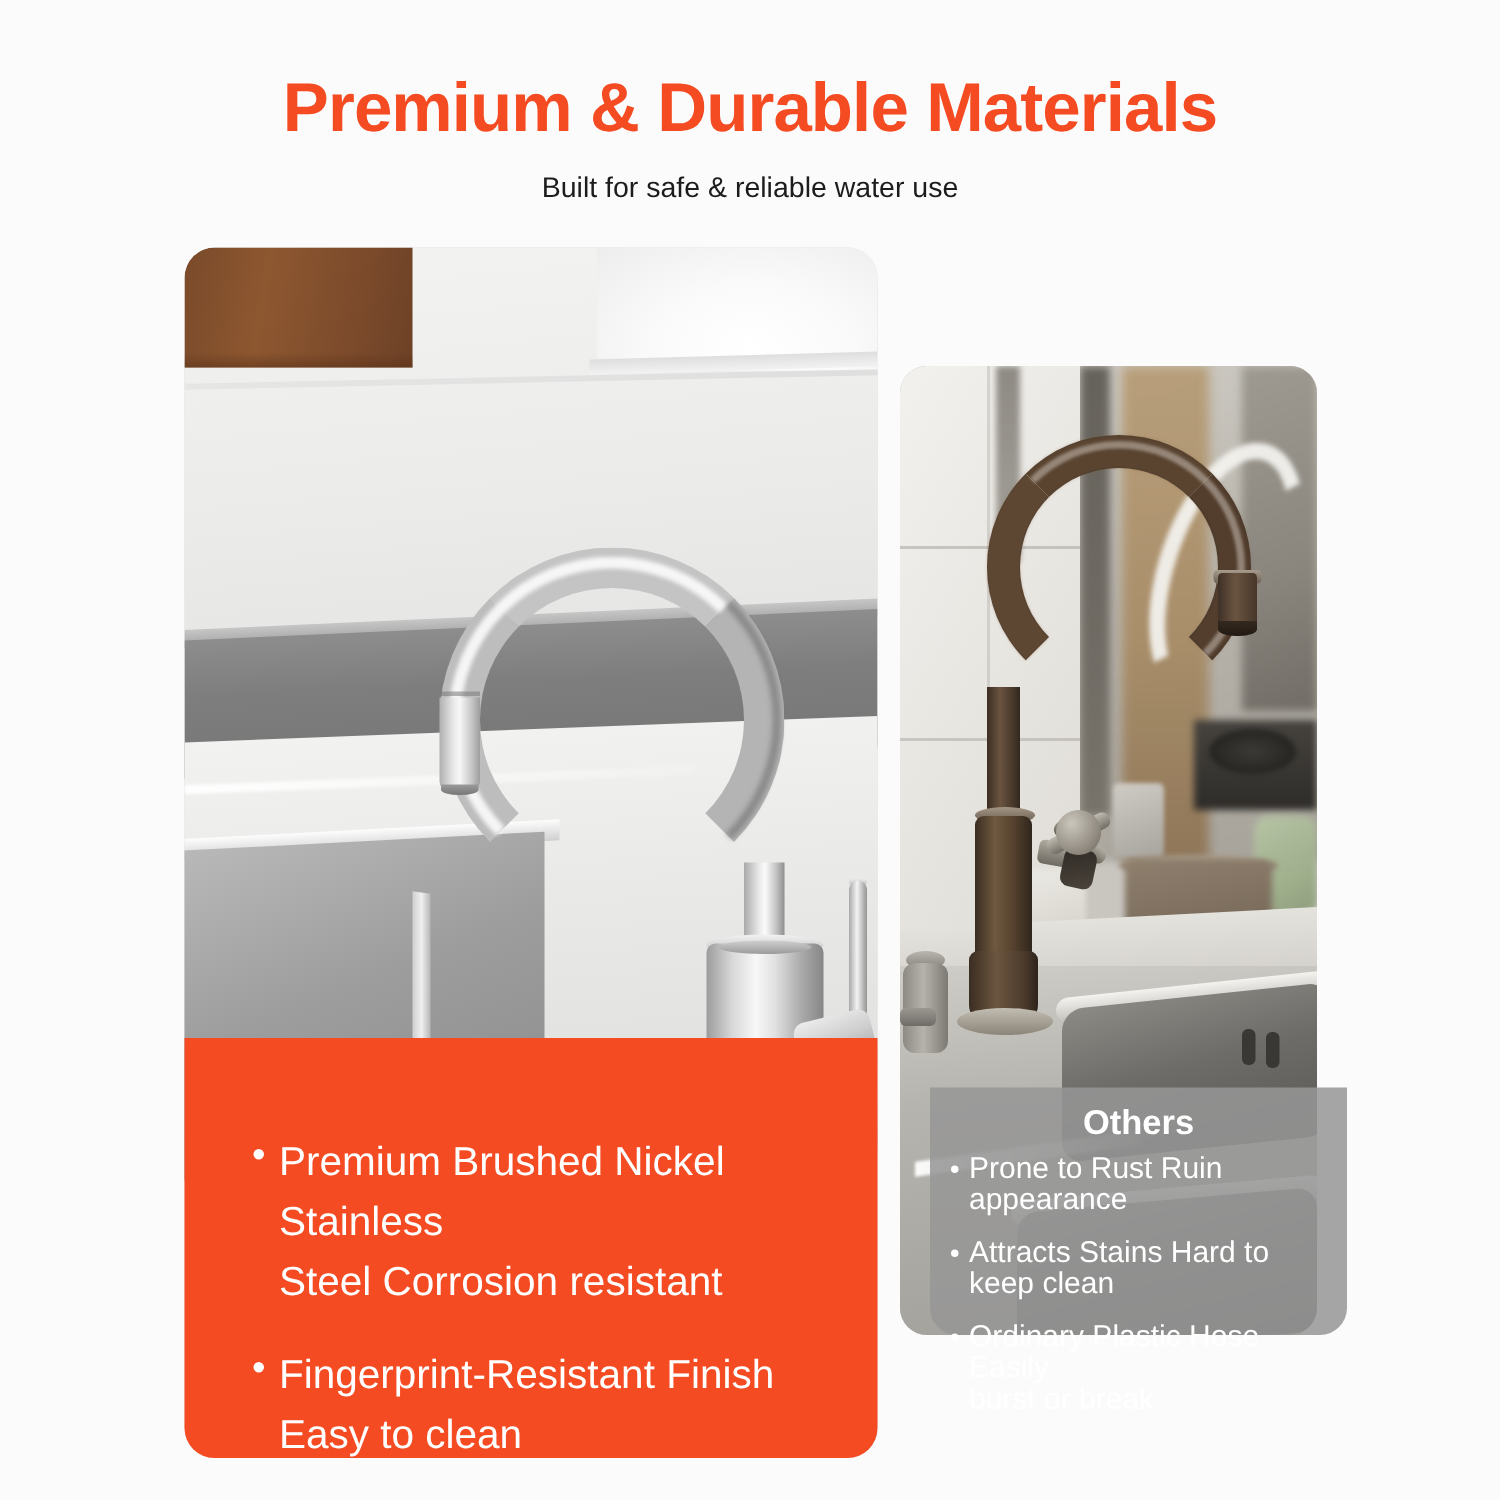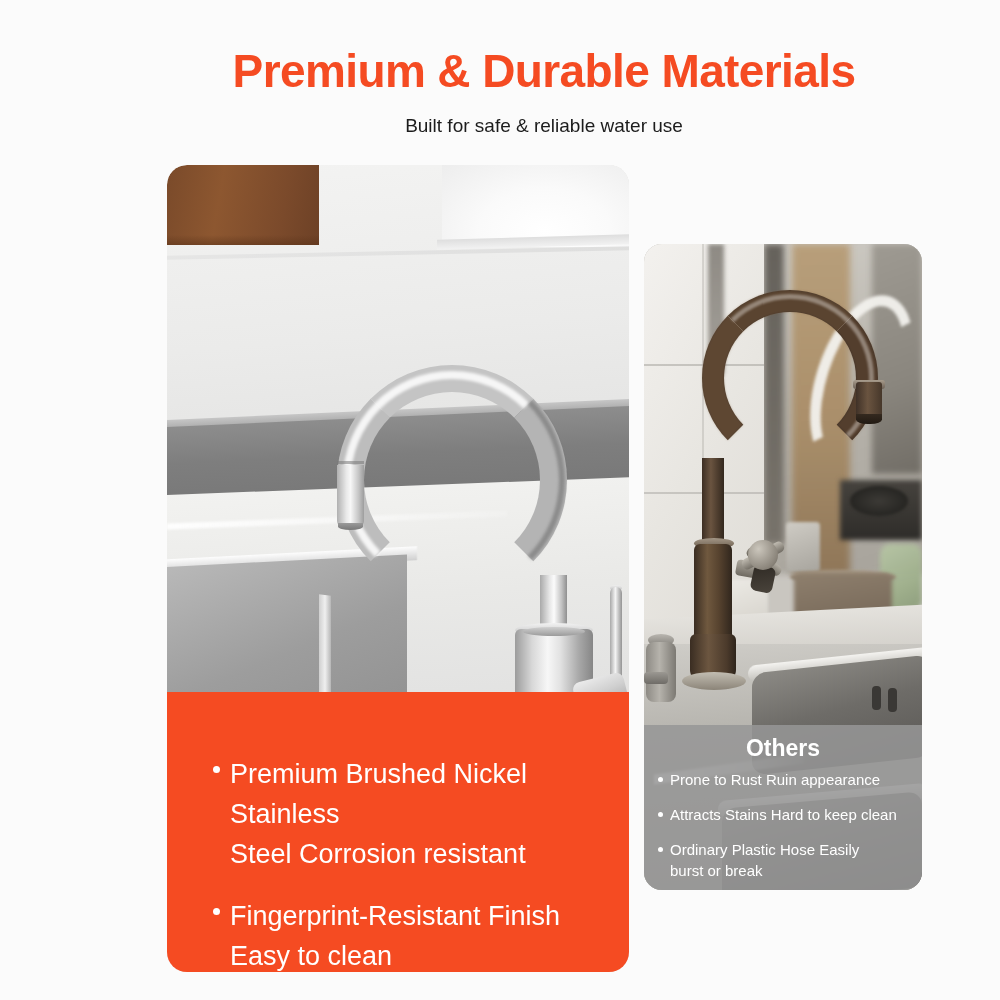--- a/index.html
+++ b/index.html
@@ -3,21 +3,21 @@
 <meta charset="utf-8">
 <style>
   html,body{margin:0;padding:0;}
   body{
     width:1000px;height:1000px;
     background:#fbfbfb;
     font-family:"Liberation Sans","DejaVu Sans",sans-serif;
     overflow:hidden;
     position:relative;
   }
-  .page{position:relative;width:884px;height:1000px;margin-left:44px;}
+  .page{position:relative;width:884px;height:1000px;}
 
   
   .header{position:absolute;left:0;top:0;width:1000px;text-align:center;}
   .title{
     margin:0;padding:0;
     position:absolute;left:0;top:44px;width:1000px;
     font-size:46px;font-weight:bold;letter-spacing:-0.6px;
     color:#F54B22;line-height:54px;
     font-family:"Liberation Sans","DejaVu Sans",sans-serif;
   }
@@ -266,34 +266,34 @@
     background:radial-gradient(ellipse at 35% 30%,#cbc6bc,#8b857b 70%,#625d55);}
   .R-crossArmA{position:absolute;left:96px;top:306px;width:46px;height:11px;border-radius:5px;
     background:linear-gradient(180deg,#c0bbb1,#736e65);transform:rotate(-28deg);}
   .R-crossArmB{position:absolute;left:100px;top:312px;width:40px;height:11px;border-radius:5px;
     background:linear-gradient(180deg,#b3aea4,#676258);transform:rotate(36deg);}
   .R-crossArmC{position:absolute;left:108px;top:322px;width:22px;height:26px;border-radius:6px;
     background:linear-gradient(160deg,#2f2a24,#4a443c);transform:rotate(12deg);}
 
   
   .others-panel{
-    position:absolute;left:600px;top:725px;width:278px;height:165px;
+    position:absolute;left:620px;top:725px;width:278px;height:165px;
     background:rgba(150,150,150,.86);
     border-bottom-left-radius:18px;border-bottom-right-radius:18px;
   }
   .others-title{
     position:absolute;left:0;top:8px;width:278px;text-align:center;
     font-size:23px;font-weight:bold;color:#ffffff;line-height:30px;
   }
   .others-list{
     position:absolute;left:14px;top:44px;width:258px;margin:0;padding:0;list-style:none;
   }
   .others-list li{
     position:relative;padding-left:12px;margin-bottom:14px;
-    font-size:15px;line-height:21px;color:#ffffff;white-space:pre-line;
+    font-size:20px;line-height:21px;color:#ffffff;white-space:pre-line;
   }
   .others-list li:before{
     content:"";position:absolute;left:0;top:8px;width:5px;height:5px;border-radius:50%;background:#fff;
   }
 </style>
 </head>
 <body>
 
 <div class="page">
 

